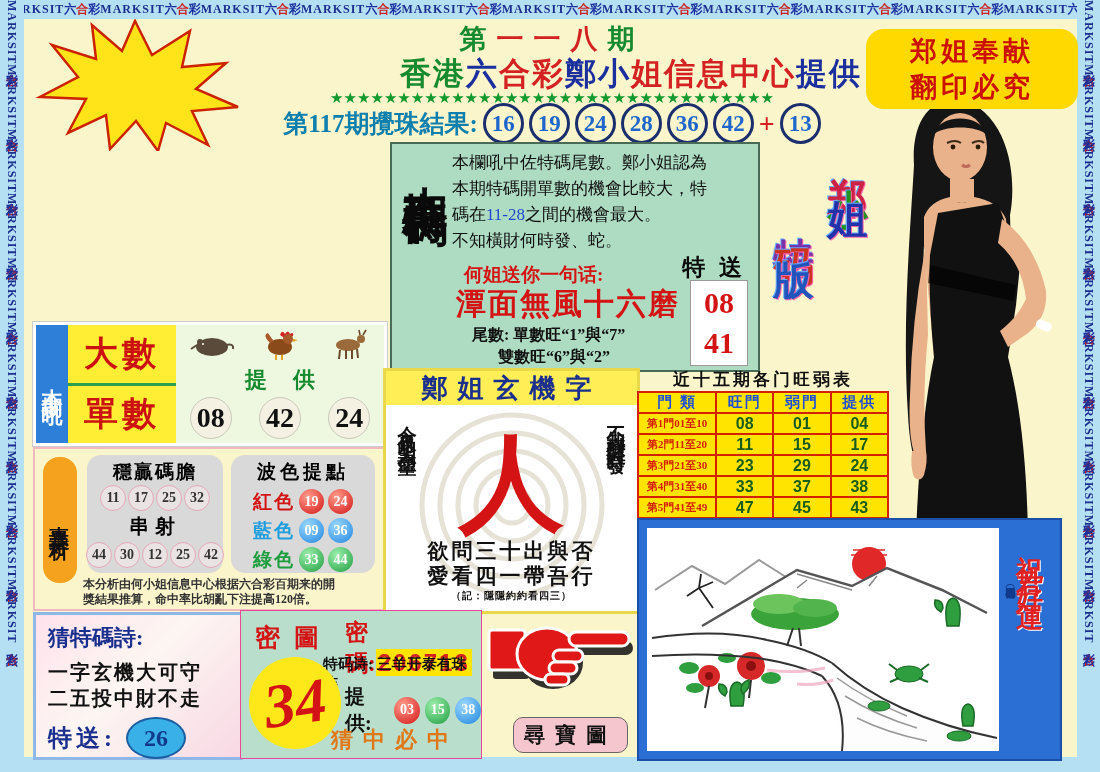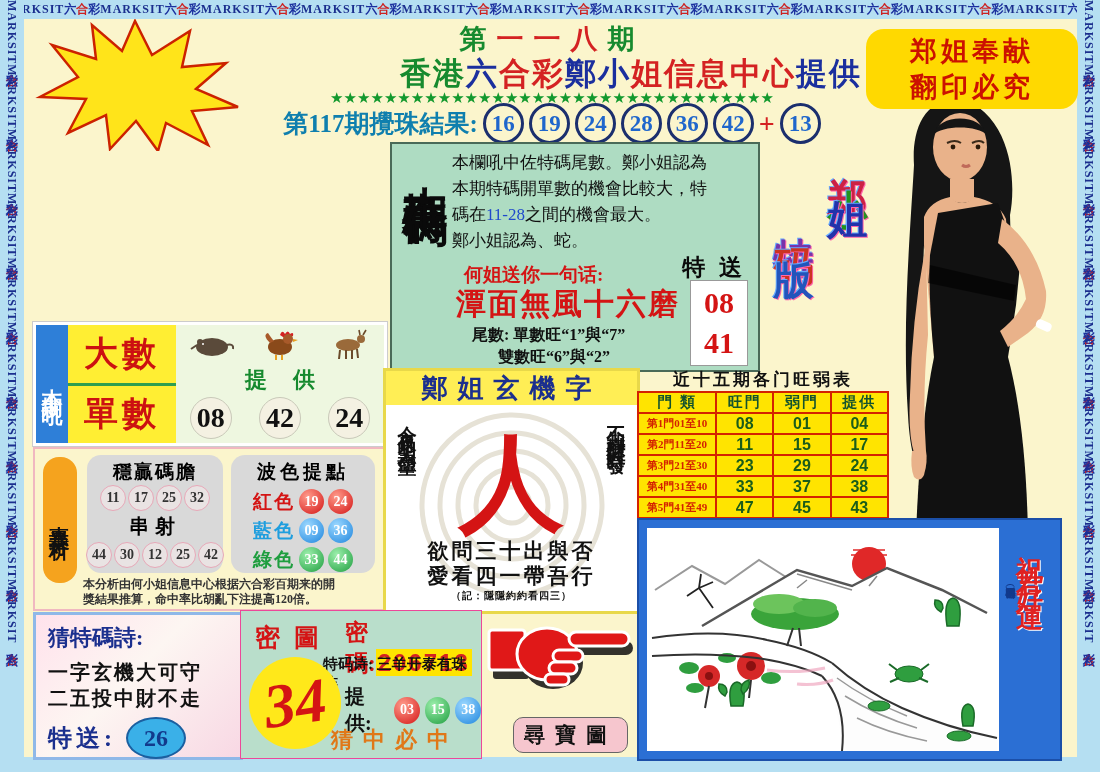--- a/index.html
+++ b/index.html
@@ -98,21 +98,21 @@
             font-weight:bold;color:#111;letter-spacing:5px;}
   .mys-l{left:8px;} .mys-r{right:8px;}
   .mys-lines{position:absolute;left:0;bottom:2px;width:100%;text-align:center;font-weight:bold;color:#111;}
   .mys-lines .l{font-size:21px;letter-spacing:3px;line-height:25px;}
   .mys-lines .note{font-size:10px;letter-spacing:1px;}
   
   .tblbox{left:613px;top:349px;width:252px;height:148px;}
   .tbl-title{font-size:17px;font-weight:bold;color:#111;letter-spacing:3px;text-align:center;}
   table.wtab{border-collapse:collapse;width:100%;background:#ffe400;}
   table.wtab td{border:2px solid #d42200;text-align:center;font-weight:bold;padding:0;height:19px;}
-  .wtab .hd{color:#14532d;font-size:15px;letter-spacing:2px;}
+  .wtab .hd{color:#1d4ed8;font-size:15px;letter-spacing:2px;}
   .wtab .rl{color:#d42200;font-size:11px;}
   .wtab .vv{color:#1a5c1a;font-size:16px;font-family:"Liberation Sans",sans-serif;}
   
   .poem{left:9px;top:593px;width:204px;height:142px;border:3px solid #8fb8e8;
         background:linear-gradient(135deg,#ffe2ec 0%,#fdf6f2 45%,#f8d8e4 100%);}
   .poem-t{color:#1b2f8e;font-size:22px;font-weight:bold;margin:8px 0 6px 12px;}
   .poem-l{color:#111;font-size:20px;font-weight:bold;letter-spacing:2px;margin-left:12px;line-height:26px;}
   .poem-ts{display:flex;align-items:center;gap:10px;margin:6px 0 0 12px;}
   .poem-ts .lab{color:#1b2f8e;font-size:24px;font-weight:bold;letter-spacing:4px;}
   .poem-oval{width:56px;height:38px;background:#3ab0e8;border:2px solid #1b5fa0;border-radius:50%;
@@ -214,21 +214,21 @@
     <div class="abs vname" style="left:742px;top:186px;"><span style="color: rgb(119, 51, 170);">特</span><span style="color: rgb(204, 51, 34);">码</span><span style="color: rgb(34, 85, 187);">版</span></div>
 
     <div class="abs special">
       <div class="sp-title">
         <span style="writing-mode:vertical-rl;text-orientation:upright;letter-spacing:6px;">本期特碼</span>
       </div>
       <div class="sp-para">
         <div>本欄吼中佐特碼尾數。鄭小姐認為</div>
         <div>本期特碼開單數的機會比較大，特</div>
         <div><span>碼在</span><span class="sp-range">11-28</span><span>之間的機會最大。</span></div>
-        <div>鄭小姐認為、蛇。</div>
+        <div>不知橫財何時發、蛇。</div>
       </div>
       <div class="sp-red1">何姐送你一句话:</div>
       <div class="sp-red2">潭面無風十六磨</div>
       <div class="sp-tail">
         <div>尾數: 單數旺“1”與“7”</div>
         <div class="t2">雙數旺“6”與“2”</div>
       </div>
       <div class="sp-ts-label">特 送</div>
       <div class="sp-ts-box">
         <div>08</div>

